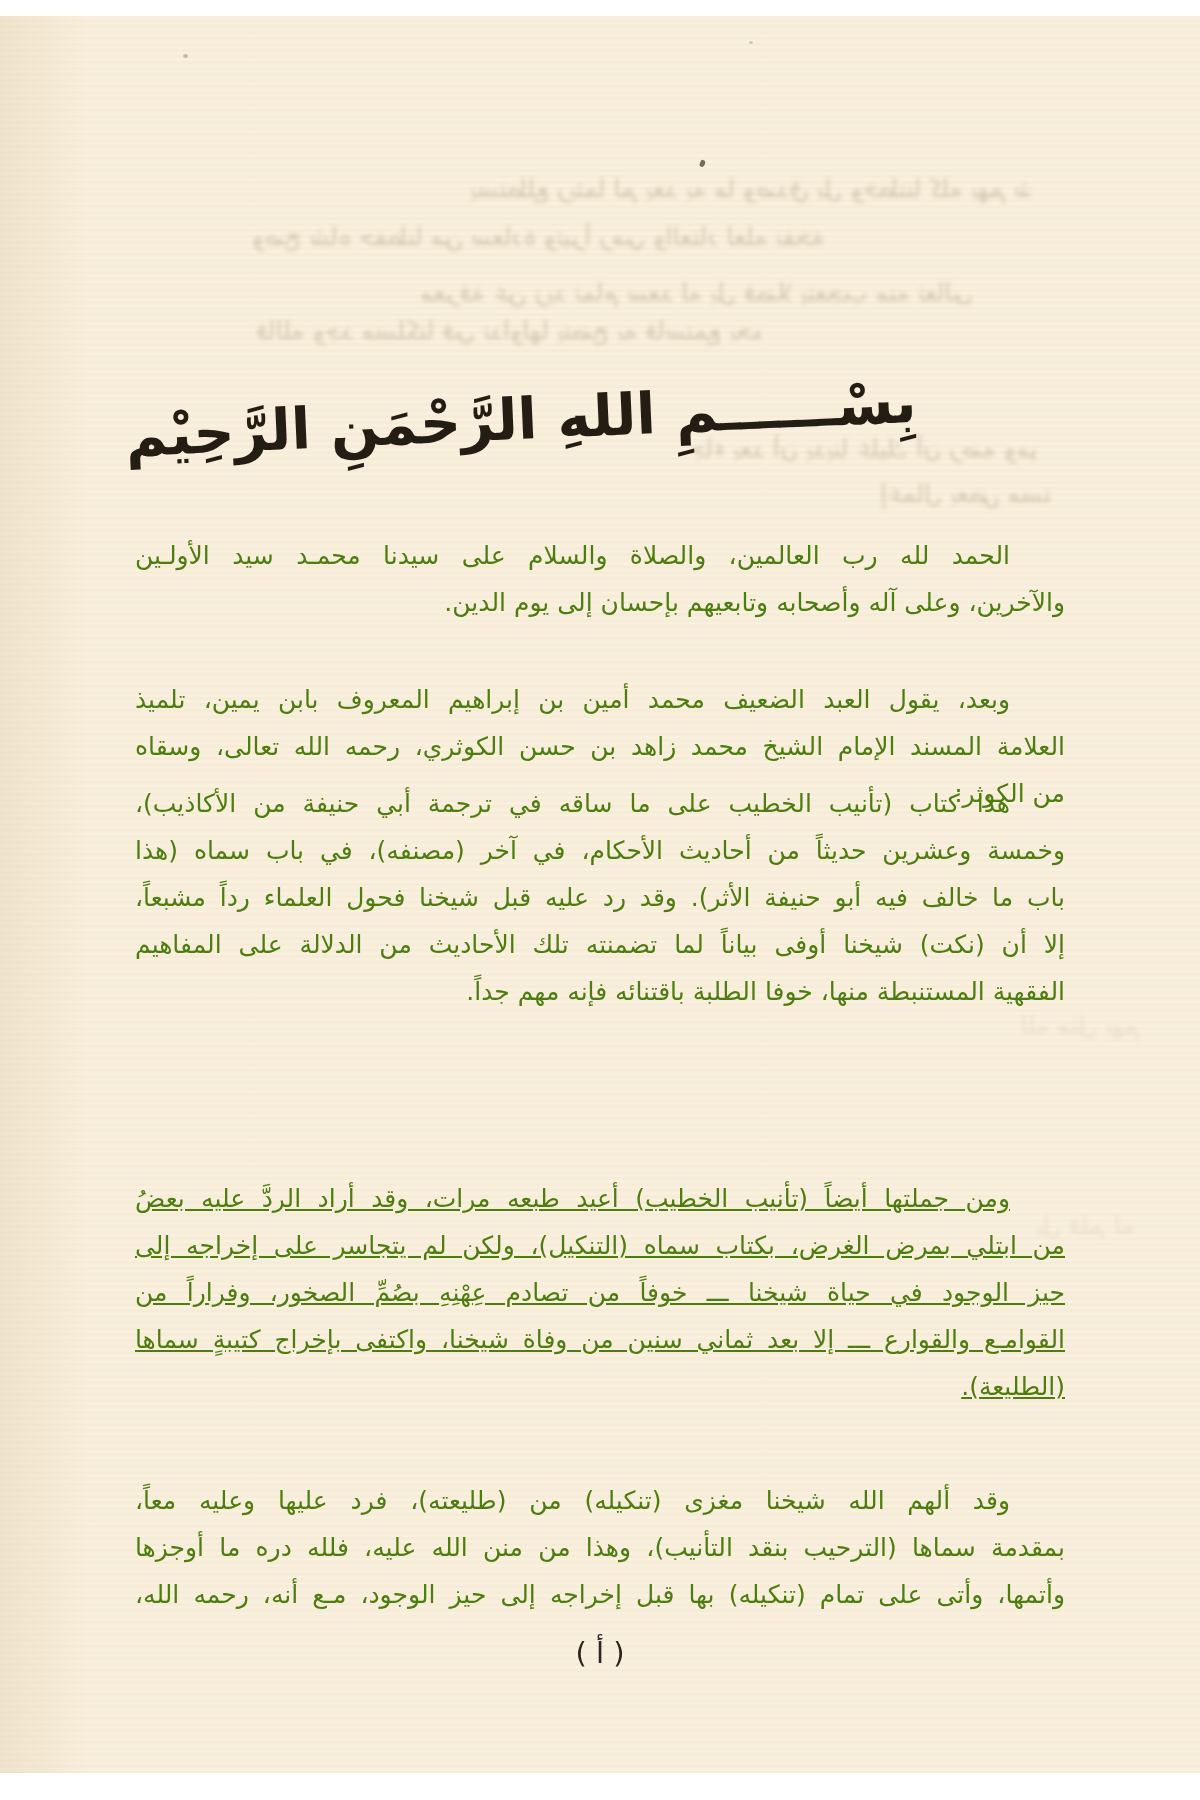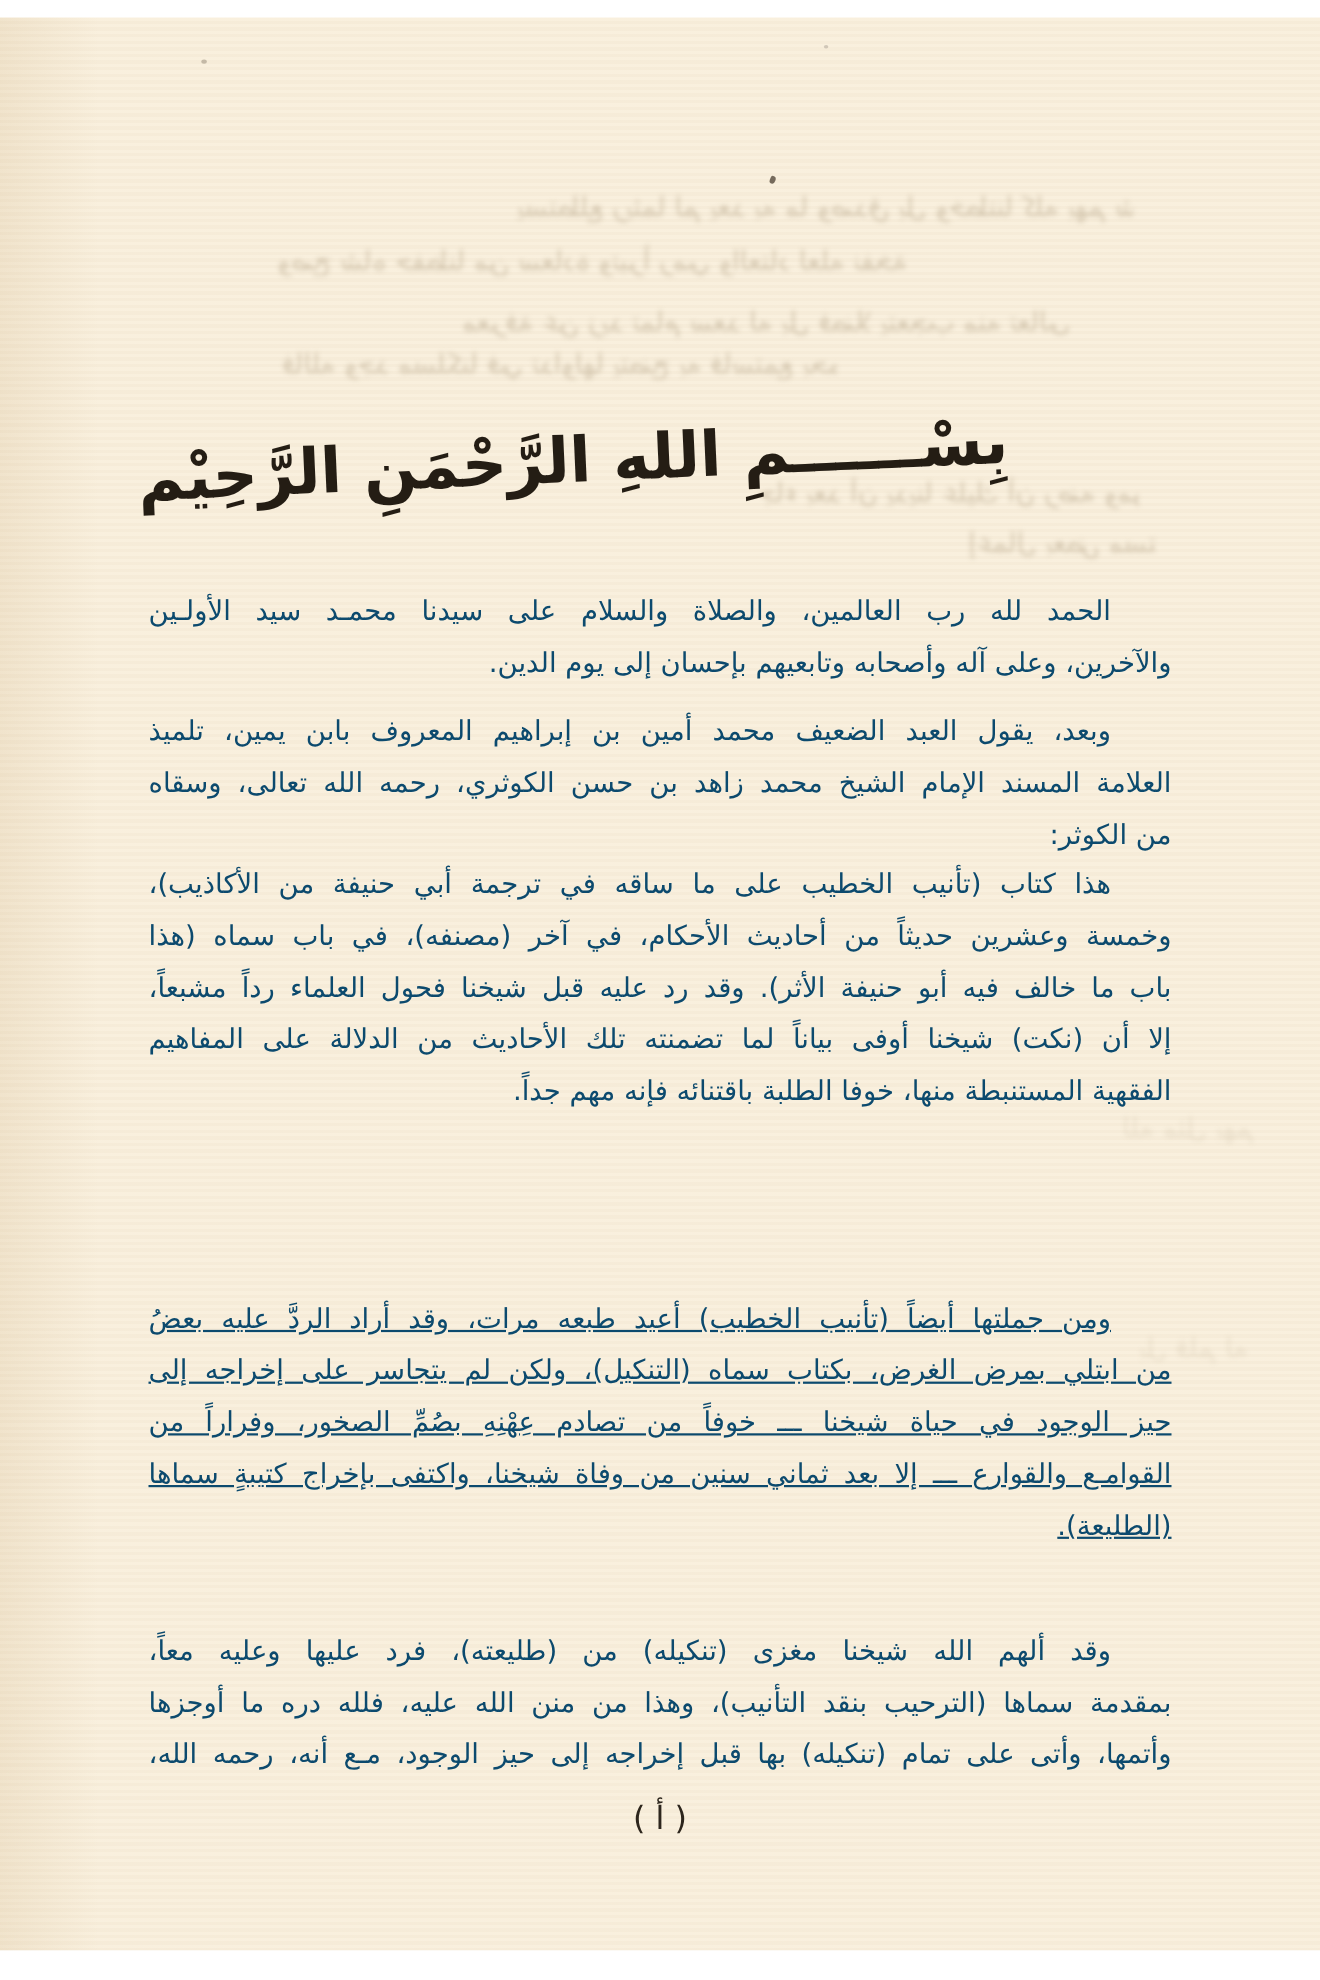--- a/index.html
+++ b/index.html
@@ -64,21 +64,21 @@
     letter-spacing: -1px;
     line-height: 110px;
   }
 
   
   .para {
     position: absolute;
     right: 135px;
     width: 930px;
     direction: rtl;
-    color: #0c4a6e;
+    color: #4d7c0f;
     font-size: 25px;
     line-height: 47px;
     text-align: right;
   }
   .line { min-height: 47px; text-align: right; }
   .just { text-align: justify; text-align-last: justify; }
   .first { padding-right: 55px; }
 
   .page-number {
     position: absolute;
@@ -115,21 +115,21 @@
     <div class="speck s2"></div>
     <div class="speck s3"></div>
 
     <div class="bismillah">بِسْــــــمِ اللهِ الرَّحْمَنِ الرَّحِيْم</div>
 
     <div class="para" style="top:516px;">
       <div class="line just first">الحمد لله رب العالمين، والصلاة والسلام على سيدنا محمـد سيد الأولـين</div>
       <div class="line">والآخرين، وعلى آله وأصحابه وتابعيهم بإحسان إلى يوم الدين.</div>
     </div>
 
-    <div class="para" style="top:625px;">
+    <div class="para" style="top:660px;">
       <div class="line just first">وبعد، يقول العبد الضعيف محمد أمين بن إبراهيم المعروف بابن يمين، تلميذ</div>
       <div class="line just">العلامة المسند الإمام الشيخ محمد زاهد بن حسن الكوثري، رحمه الله تعالى، وسقاه</div>
       <div class="line">من الكوثر:</div>
     </div>
 
     <div class="para" style="top:764px;">
       <div class="line just first">هذا كتاب (تأنيب الخطيب على ما ساقه في ترجمة أبي حنيفة من الأكاذيب)،</div>
       <div class="line just">وخمسة وعشرين حديثاً من أحاديث الأحكام، في آخر (مصنفه)، في باب سماه (هذا</div>
       <div class="line just">باب ما خالف فيه أبو حنيفة الأثر). وقد رد عليه قبل شيخنا فحول العلماء رداً مشبعاً،</div>
       <div class="line just">إلا أن (نكت) شيخنا أوفى بياناً لما تضمنته تلك الأحاديث من الدلالة على المفاهيم</div>

